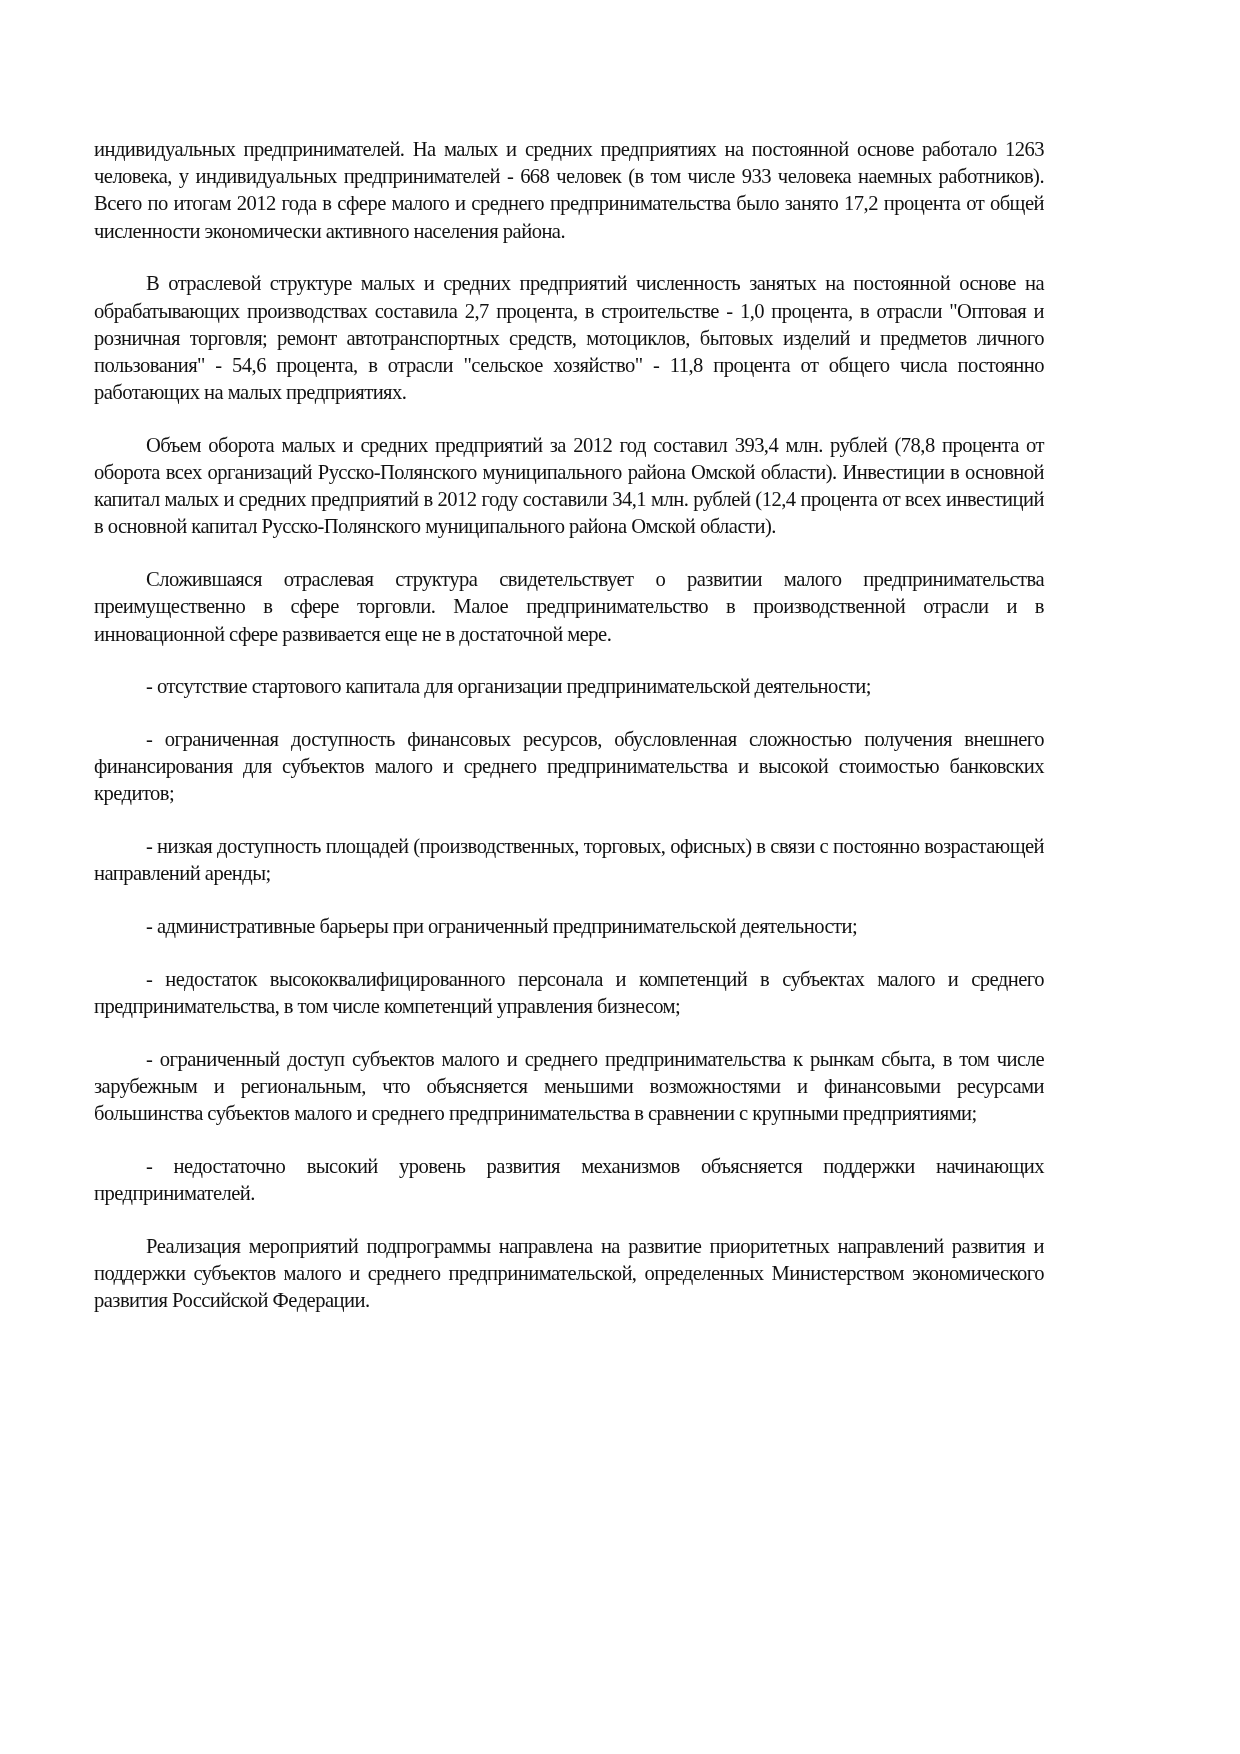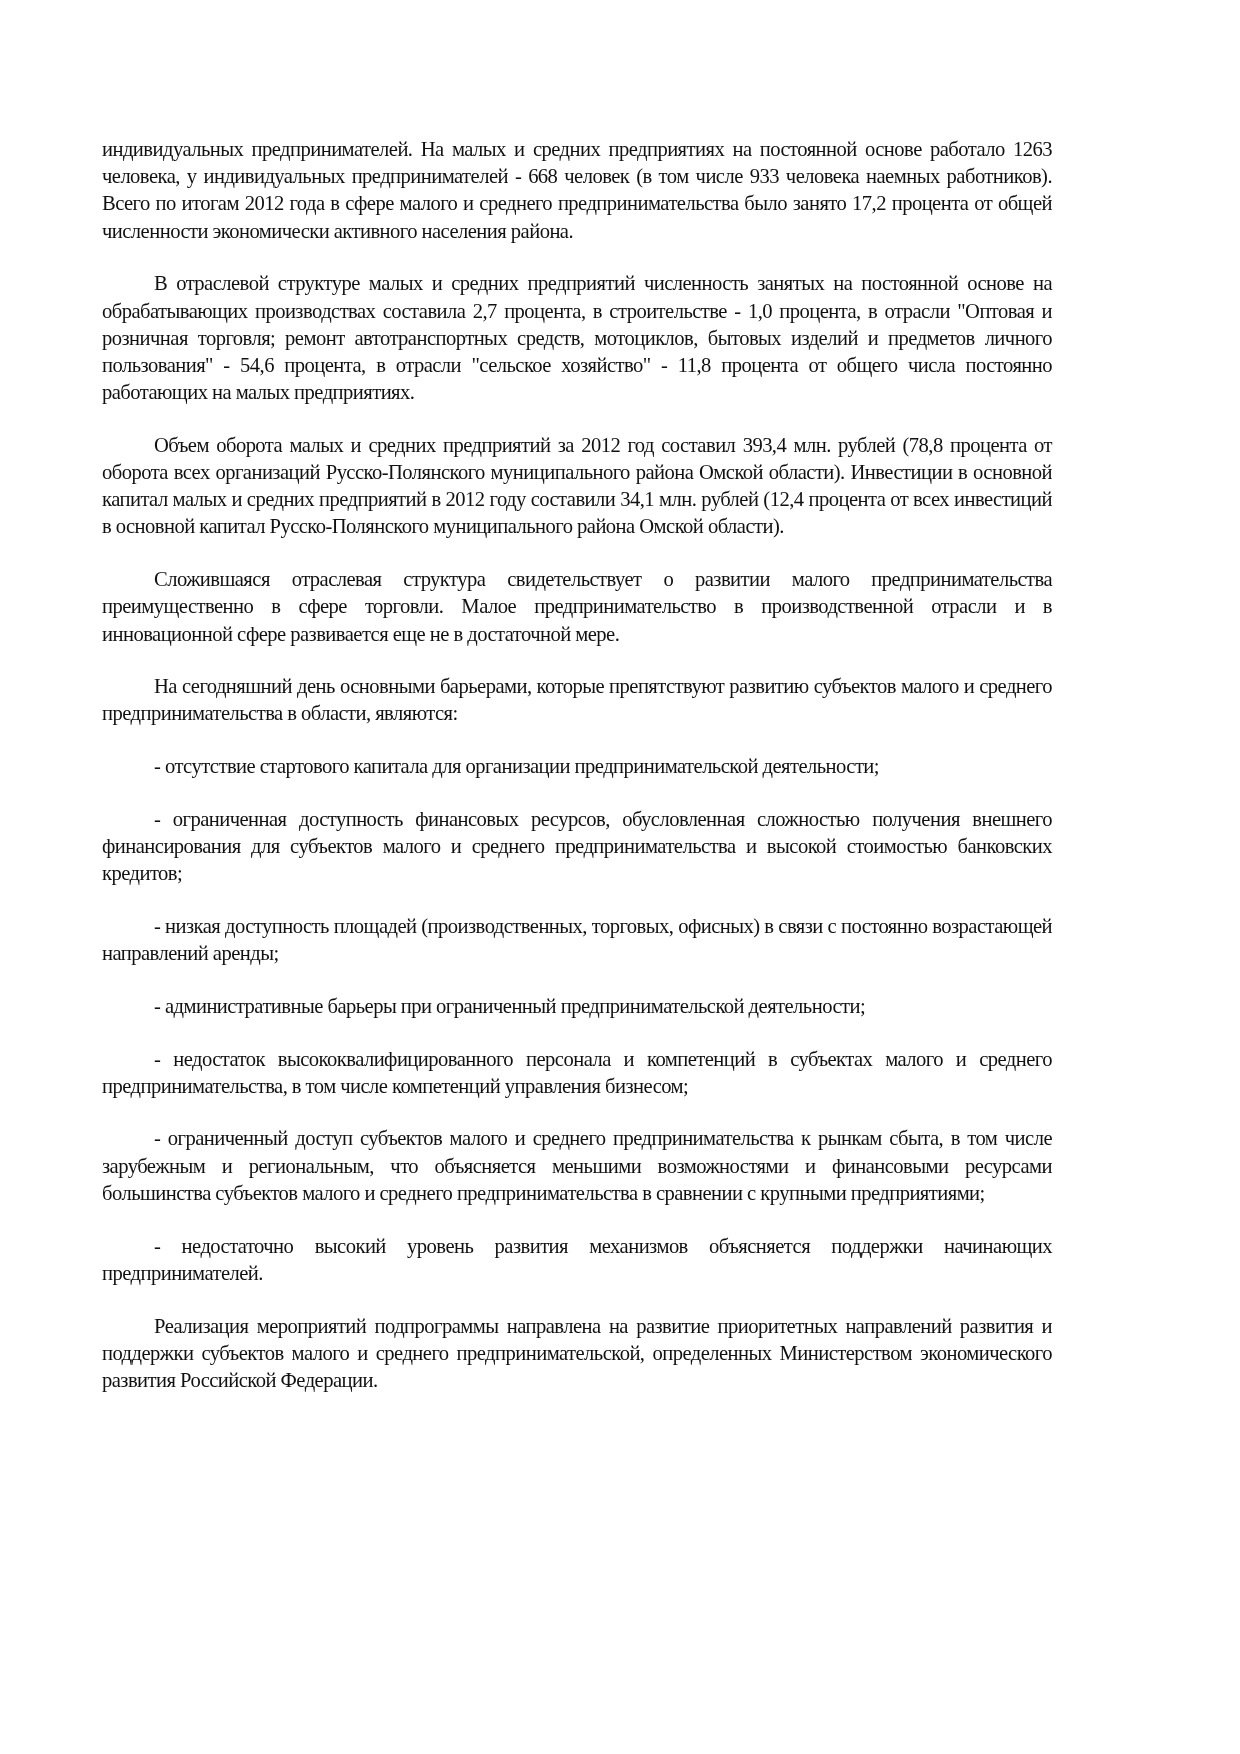--- a/index.html
+++ b/index.html
@@ -10,21 +10,21 @@
     body {
       width: 1240px;
       height: 1754px;
       position: relative;
       overflow: hidden;
       font-family: "Liberation Serif", "DejaVu Serif", serif;
       color: #111111;
     }
     .page {
       position: absolute;
-      left: 102px;
+      left: 94px;
       top: 136px;
       width: 950px;
     }
     .para {
       margin: 0 0 25.5px 0;
       font-size: 20.6px;
       line-height: 27.2px;
       text-align: justify;
       text-indent: 52px;
       letter-spacing: -0.55px;
@@ -36,21 +36,20 @@
     }
   </style>
 </head>
 <body>
 
 <div class="page">
   <p class="para no-indent">индивидуальных предпринимателей. На малых и средних предприятиях на постоянной основе работало 1263 человека, у индивидуальных предпринимателей - 668 человек (в том числе 933 человека наемных работников). Всего по итогам 2012 года в сфере малого и среднего предпринимательства было занято 17,2 процента от общей численности экономически активного населения района.</p>
   <p class="para">В отраслевой структуре малых и средних предприятий численность занятых на постоянной основе на обрабатывающих производствах составила 2,7 процента, в строительстве - 1,0 процента, в отрасли "Оптовая и розничная торговля; ремонт автотранспортных средств, мотоциклов, бытовых изделий и предметов личного пользования" - 54,6 процента, в отрасли "сельское хозяйство" - 11,8 процента от общего числа постоянно работающих на малых предприятиях.</p>
   <p class="para">Объем оборота малых и средних предприятий за 2012 год составил 393,4 млн. рублей (78,8 процента от оборота всех организаций Русско-Полянского муниципального района Омской области). Инвестиции в основной капитал малых и средних предприятий в 2012 году составили 34,1 млн. рублей (12,4 процента от всех инвестиций в основной капитал Русско-Полянского муниципального района Омской области).</p>
   <p class="para">Сложившаяся отраслевая структура свидетельствует о развитии малого предпринимательства преимущественно в сфере торговли. Малое предпринимательство в производственной отрасли и в инновационной сфере развивается еще не в достаточной мере.</p>
-  <p class="para">На сегодняшний день основными барьерами, которые препятствуют развитию субъектов малого и среднего предпринимательства в области, являются:</p>
   <p class="para">- отсутствие стартового капитала для организации предпринимательской деятельности;</p>
   <p class="para">- ограниченная доступность финансовых ресурсов, обусловленная сложностью получения внешнего финансирования для субъектов малого и среднего предпринимательства и высокой стоимостью банковских кредитов;</p>
   <p class="para">- низкая доступность площадей (производственных, торговых, офисных) в связи с постоянно возрастающей направлений аренды;</p>
   <p class="para">- административные барьеры при ограниченный предпринимательской деятельности;</p>
   <p class="para">- недостаток высококвалифицированного персонала и компетенций в субъектах малого и среднего предпринимательства, в том числе компетенций управления бизнесом;</p>
   <p class="para">- ограниченный доступ субъектов малого и среднего предпринимательства к рынкам сбыта, в том числе зарубежным и региональным, что объясняется меньшими возможностями и финансовыми ресурсами большинства субъектов малого и среднего предпринимательства в сравнении с крупными предприятиями;</p>
   <p class="para">- недостаточно высокий уровень развития механизмов объясняется поддержки начинающих предпринимателей.</p>
   <p class="para">Реализация мероприятий подпрограммы направлена на развитие приоритетных направлений развития и поддержки субъектов малого и среднего предпринимательской, определенных Министерством экономического развития Российской Федерации.</p>
 </div>
 

